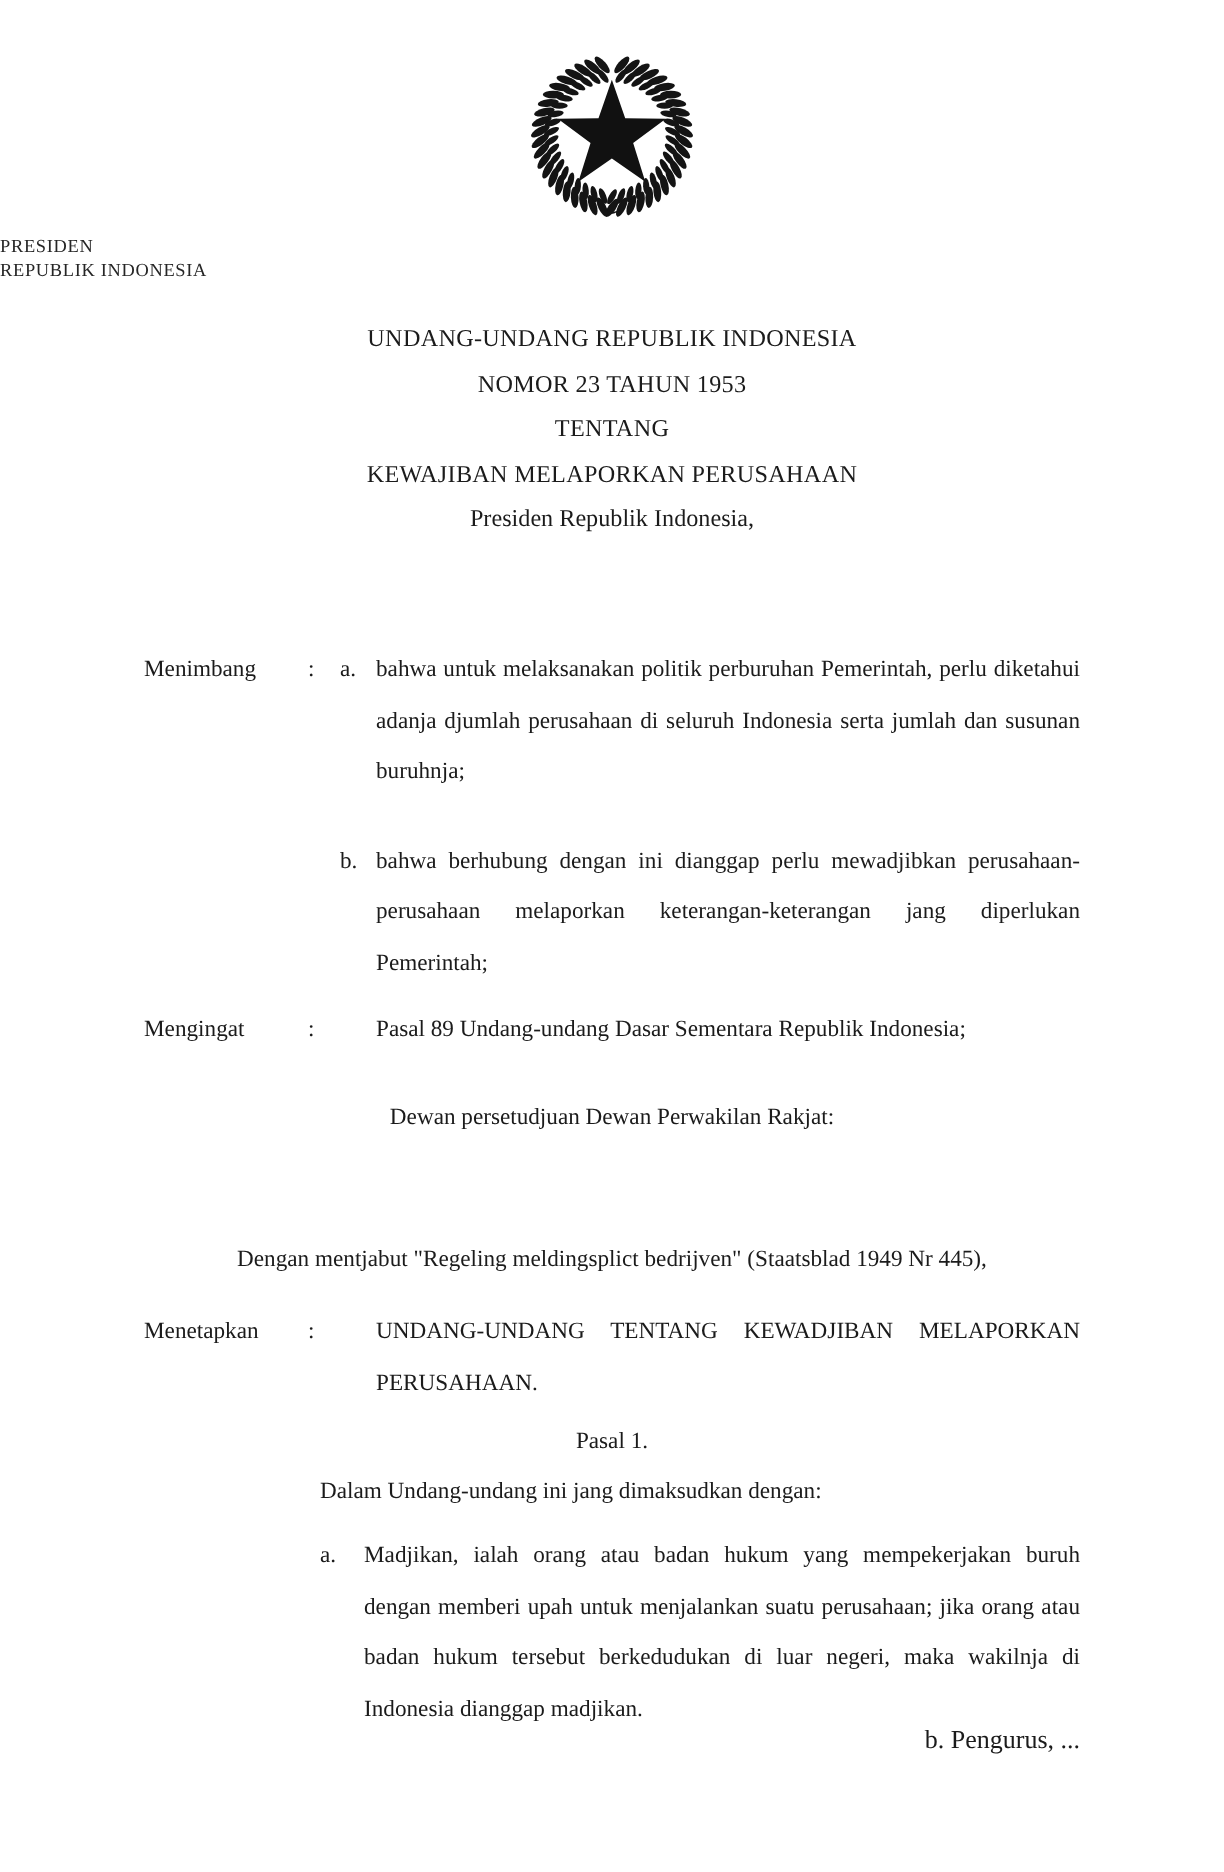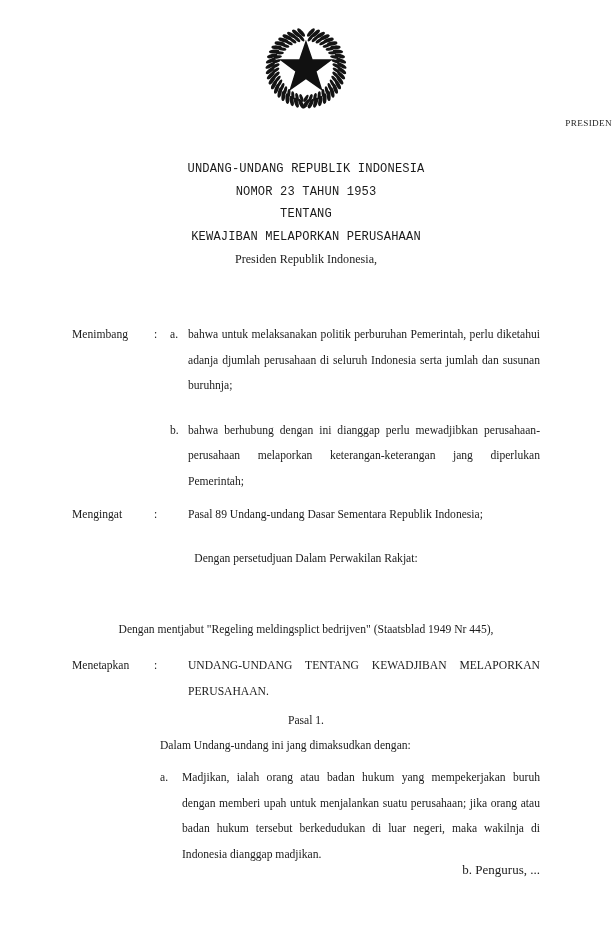--- a/index.html
+++ b/index.html
@@ -22,21 +22,21 @@
     height: 936px;
     background: #ffffff;
   }
 
   
   .emblem-block {
     position: absolute;
     left: 0;
     top: 22px;
     width: 612px;
-    text-align: right;
+    text-align: left;
   }
   .emblem {
     display: block;
     margin: 0 auto;
     width: 92px;
     height: 92px;
   }
   .emblem-caption {
     margin-top: 4px;
     font-size: 9.2px;
@@ -52,21 +52,20 @@
     left: 0;
     top: 158px;
     width: 612px;
     text-align: center;
   }
   .title-line {
     font-size: 12.1px;
     line-height: 22.5px;
     letter-spacing: 0.15px;
     white-space: nowrap;
-    font-family: Liberation Mono, monospace;
   }
   .subtitle-line {
     font-size: 12.1px;
     line-height: 22.5px;
     margin-top: 0;
     white-space: nowrap;
   }
 
   
   .clause {
@@ -238,20 +237,21 @@
                 <path d="M -9 80 q 9 9 18 0 q -9 5 -18 0 Z" fill="#141414"></path>
               </g>
           </g>
         </g>
 
         <polygon points="100,34 118.6,87.9 175.3,88.4 129.7,122.1 146.6,176.3 100,143.8 53.4,176.3 70.3,122.1 24.7,88.4 81.4,87.9" transform="translate(0,-8) scale(0.78) translate(28,26)"></polygon>
       </g>
     </svg>
     <div class="emblem-caption">
       <div>PRESIDEN</div>
+      <div>REPUBLIK INDONESIA</div>
     </div>
   </div>
 
   <div class="title-block">
     <div class="title-line">UNDANG-UNDANG REPUBLIK INDONESIA</div>
     <div class="title-line">NOMOR 23 TAHUN 1953</div>
     <div class="title-line">TENTANG</div>
     <div class="title-line">KEWAJIBAN MELAPORKAN PERUSAHAAN</div>
     <div class="subtitle-line">Presiden Republik Indonesia,</div>
   </div>
@@ -275,21 +275,21 @@
     <div class="clause-label">Mengingat</div>
     <div class="clause-colon">:</div>
     <div class="clause-items">
       <div class="item">
         <div class="item-marker" style="flex:0 0 18px;"></div>
         <div class="item-text nojustify">Pasal 89 Undang-undang Dasar Sementara Republik Indonesia;</div>
       </div>
     </div>
   </div>
 
-  <div class="centered-line" style="top:546px;">Dengan persetudjuan Dalam Perwakilan Rakjat:</div>
+  <div class="centered-line" style="top:546px;">Dewan persetudjuan Dewan Perwakilan Rakjat:</div>
   <div class="centered-line" style="top:617px;">Dengan mentjabut "Regeling meldingsplict bedrijven" (Staatsblad 1949 Nr 445),</div>
 
   <div class="clause" style="left:72px; top:653px; width:468px;">
     <div class="clause-label">Menetapkan</div>
     <div class="clause-colon">:</div>
     <div class="clause-items">
       <div class="item">
         <div class="item-marker" style="flex:0 0 18px;"></div>
         <div class="item-text">UNDANG-UNDANG TENTANG KEWADJIBAN MELAPORKAN PERUSAHAAN.</div>
       </div>

